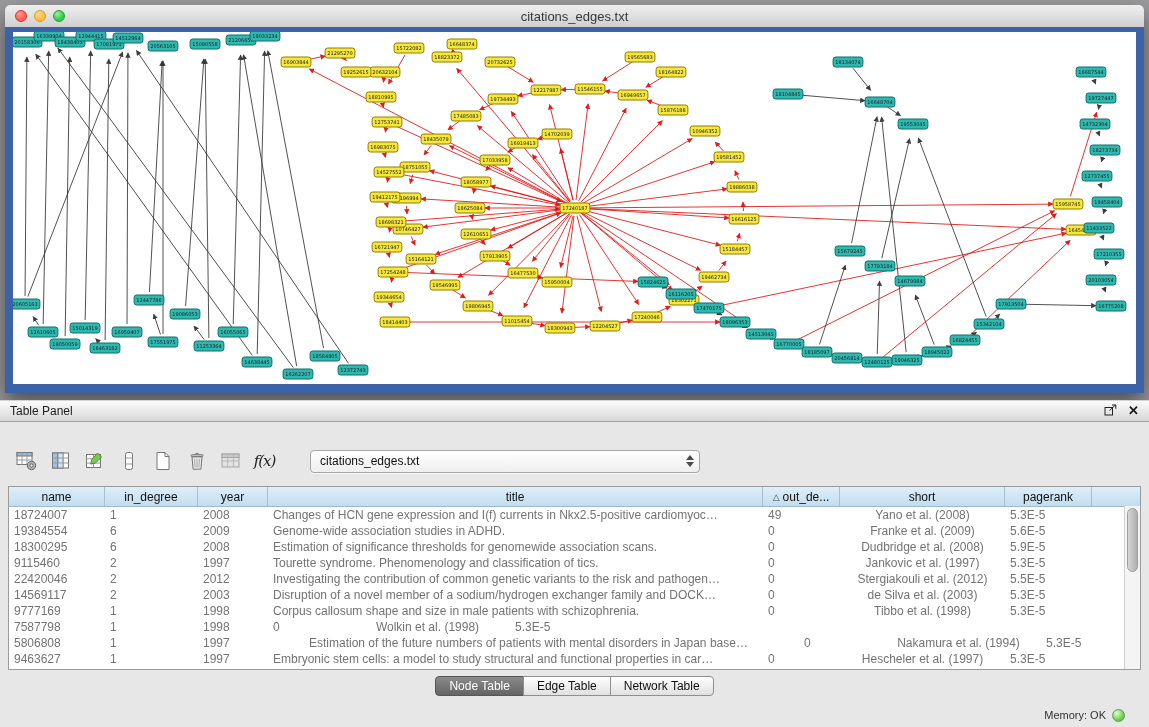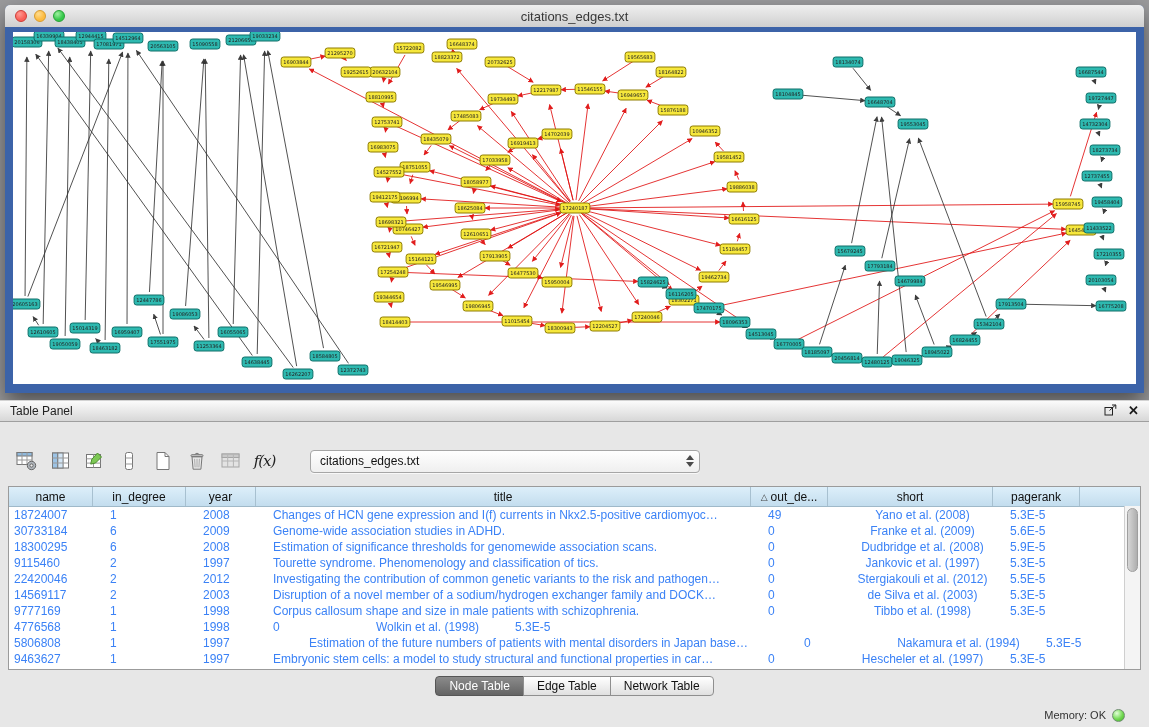--- a/index.html
+++ b/index.html
@@ -41,21 +41,21 @@
   .arr-dn{width:0;height:0;border-left:4px solid transparent;border-right:4px solid transparent;border-top:5px solid #4b4b4b}
 
   .table-wrap{position:absolute;top:86px;left:8px;width:1133px;height:184px;background:#fff;
               border:1px solid #9b9b9b;box-sizing:border-box;overflow:hidden}
   .thead{display:flex;height:19px;background:linear-gradient(#ddeffa,#c3ddee);border-bottom:1px solid #9fb9c9}
   .th{box-sizing:border-box;border-right:1px solid #a7c0d0;display:flex;align-items:center;justify-content:center;
       font-size:12px;color:#111;gap:3px;flex:0 0 auto;overflow:hidden;white-space:nowrap}
   .th-fill{flex:1 1 auto;border-right:none}
   .sort-tri{font-size:9px;color:#444}
   .tbody{position:relative}
-  .tr{display:flex;height:16px;line-height:16px;font-size:12px;color:#3b82f6}
+  .tr{display:flex;height:16px;line-height:16px;font-size:12px;color:#737373}
   .td{box-sizing:border-box;padding-left:5px;white-space:nowrap;overflow:hidden;flex:0 0 auto}
   .td.center{text-align:center;padding-left:0}
   .vscroll{position:absolute;right:0;top:19px;bottom:0;width:15px;background:#f4f4f4;border-left:1px solid #cfcfcf}
   .vthumb{position:absolute;left:2px;right:2px;top:2px;height:62px;border-radius:6px;border:1px solid #9e9e9e;
           background:linear-gradient(90deg,#d6d6d6,#aeaeae)}
 
   .tabs{position:absolute;top:276px;left:0;width:100%;display:flex;justify-content:center}
   .tab{height:20px;padding:0 13px;font-size:12px;border:1px solid #8f8f8f;display:flex;align-items:center;
        background:linear-gradient(#ffffff,#e0e0e0);color:#111;margin-left:-1px;box-sizing:border-box}
   .tab:first-child{border-radius:4px 0 0 4px;margin-left:0}
@@ -552,21 +552,21 @@
       <span>citations_edges.txt</span>
       <span class="combo-arrows">
         <span class="arr-up"></span>
           <span class="arr-dn"></span>
       </span>
     </div>
   </div>
 
   <div class="table-wrap">
     <div class="thead" id="thead">
-        <div class="th" style="width: 84px;">
+        <div class="th" style="width: 96px;">
           <span>name</span>
         </div>
         <div class="th" style="width: 93px;">
           <span>in_degree</span>
         </div>
         <div class="th" style="width: 70px;">
           <span>year</span>
         </div>
         <div class="th" style="width: 495px;">
           <span>title</span>
@@ -587,21 +587,21 @@
         <div class="tr">
           <div class="td" style="width: 96px;">18724007</div>
           <div class="td" style="width: 93px;">1</div>
           <div class="td" style="width: 70px;">2008</div>
           <div class="td" style="width: 495px;">Changes of HCN gene expression and I(f) currents in Nkx2.5-positive cardiomyoc…</div>
           <div class="td" style="width: 77px;">49</div>
           <div class="td center" style="width: 165px;">Yano et al. (2008)</div>
           <div class="td" style="width: 87px;">5.3E-5</div>
         </div>
         <div class="tr">
-          <div class="td" style="width: 96px;">30733184</div>
+          <div class="td" style="width: 96px;">19384554</div>
           <div class="td" style="width: 93px;">6</div>
           <div class="td" style="width: 70px;">2009</div>
           <div class="td" style="width: 495px;">Genome-wide association studies in ADHD.</div>
           <div class="td" style="width: 77px;">0</div>
           <div class="td center" style="width: 165px;">Franke et al. (2009)</div>
           <div class="td" style="width: 87px;">5.6E-5</div>
         </div>
         <div class="tr">
           <div class="td" style="width: 96px;">18300295</div>
           <div class="td" style="width: 93px;">6</div>
@@ -641,21 +641,21 @@
         <div class="tr">
           <div class="td" style="width: 96px;">9777169</div>
           <div class="td" style="width: 93px;">1</div>
           <div class="td" style="width: 70px;">1998</div>
           <div class="td" style="width: 495px;">Corpus callosum shape and size in male patients with schizophrenia.</div>
           <div class="td" style="width: 77px;">0</div>
           <div class="td center" style="width: 165px;">Tibbo et al. (1998)</div>
           <div class="td" style="width: 87px;">5.3E-5</div>
         </div>
         <div class="tr">
-          <div class="td" style="width: 96px;">4776568</div>
+          <div class="td" style="width: 96px;">7587798</div>
           <div class="td" style="width: 93px;">1</div>
           <div class="td" style="width: 70px;">1998</div>
           <div class="td" style="width: 77px;">0</div>
           <div class="td center" style="width: 165px;">Wolkin et al. (1998)</div>
           <div class="td" style="width: 87px;">5.3E-5</div>
         </div>
         <div class="tr">
           <div class="td" style="width: 96px;">5806808</div>
           <div class="td" style="width: 93px;">1</div>
           <div class="td" style="width: 70px;">1997</div>

